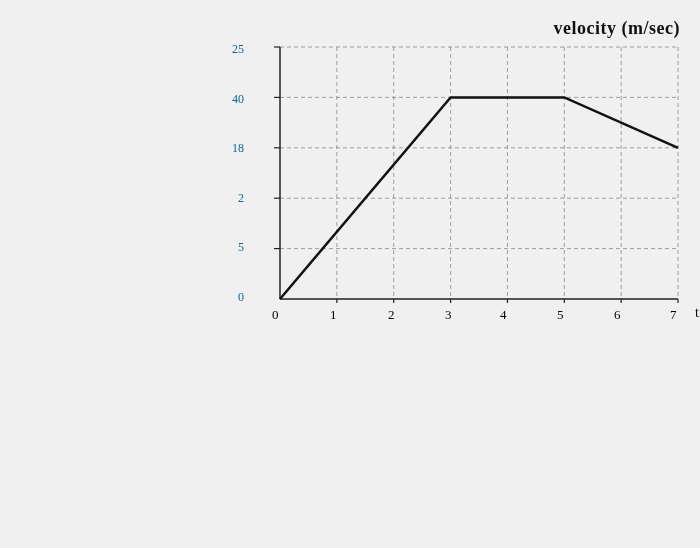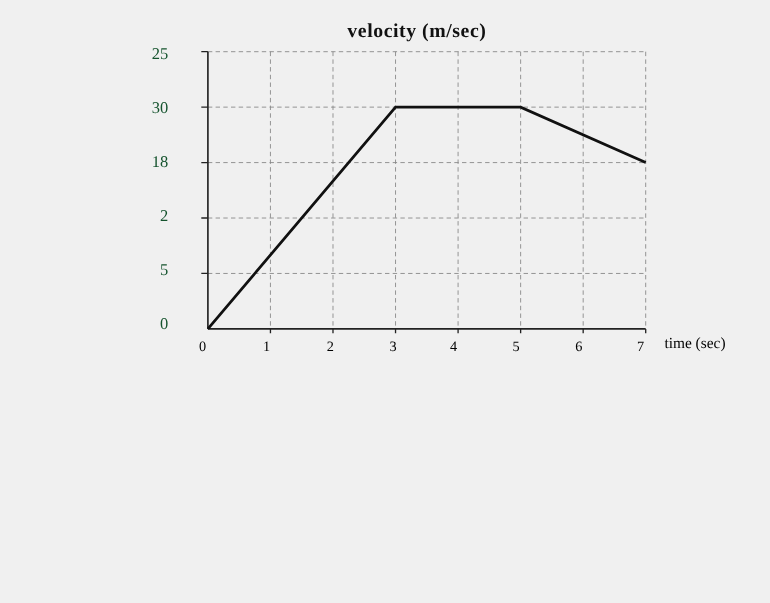--- a/index.html
+++ b/index.html
@@ -19,42 +19,42 @@
     .problem-text {
       font-size: 15px;
       line-height: 1.55;
       color: #111;
       text-align: justify;
       margin-bottom: 18px;
     }
     .graph-area {
       display: flex;
       flex-direction: column;
-      align-items: center;
+      align-items: flex-end;
       margin-left: 20px;
     }
     .y-axis-label {
       font-size: 18px;
       font-weight: bold;
       color: #111;
       margin-left: 38px;
       margin-bottom: 4px;
       letter-spacing: 0.5px;
     }
     .y-ticks {
       display: flex;
       flex-direction: column-reverse;
       justify-content: space-between;
       height: 260px;
       margin-right: 6px;
       padding-bottom: 0px;
     }
     .y-tick-label {
-      font-size: 15px;
-      color: #14532d;
+      font-size: 12px;
+      color: #0369a1;
       text-align: right;
       width: 22px;
       line-height: 1;
     }
     .chart-container {
       position: relative;
       width: 430px;
       height: 260px;
     }
   </style>
@@ -66,21 +66,21 @@
   <div class="graph-area">
     <div class="y-axis-label">velocity (m/sec)</div>
 
     <div style="display:flex; flex-direction:row; align-items:flex-end;">
 
       <div class="y-ticks">
         <div class="y-tick-label">0</div>
         <div class="y-tick-label">5</div>
         <div class="y-tick-label">2</div>
         <div class="y-tick-label">18</div>
-        <div class="y-tick-label">30</div>
+        <div class="y-tick-label">40</div>
         <div class="y-tick-label">25</div>
       </div>
 
       <div class="chart-container">
         <svg width="430" height="260">
 
           <line x1="30" y1="205.6" x2="428" y2="205.6" stroke="#888" stroke-width="0.8" stroke-dasharray="4,3"></line>
 
           <line x1="30" y1="155.2" x2="428" y2="155.2" stroke="#888" stroke-width="0.8" stroke-dasharray="4,3"></line>
 

